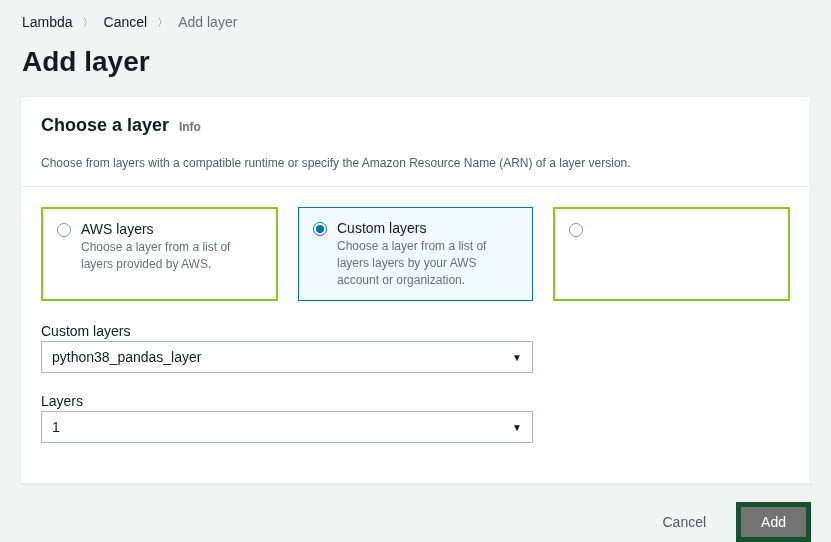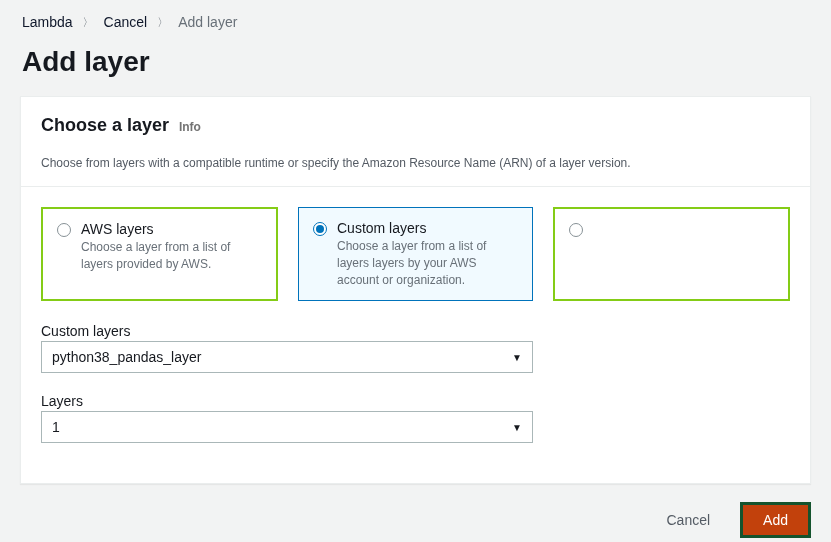--- a/index.html
+++ b/index.html
@@ -163,23 +163,23 @@
       padding: 7px 20px;
       cursor: pointer;
       border: none;
       background: transparent;
       font-family: inherit;
     }
     .btn-cancel {
       color: #545b64;
     }
     .btn-primary {
-      background: #c2410c;
+      background: #737373;
       color: #fff;
-      border: 3px solid #14532d;
+      border: 5px solid #14532d;
     }
   </style>
 </head>
 <body>
 
 <div class="breadcrumb">
   <a>Lambda</a>
   <span class="chevron">〉</span>
   <a>Cancel</a>
   <span class="chevron">〉</span>

